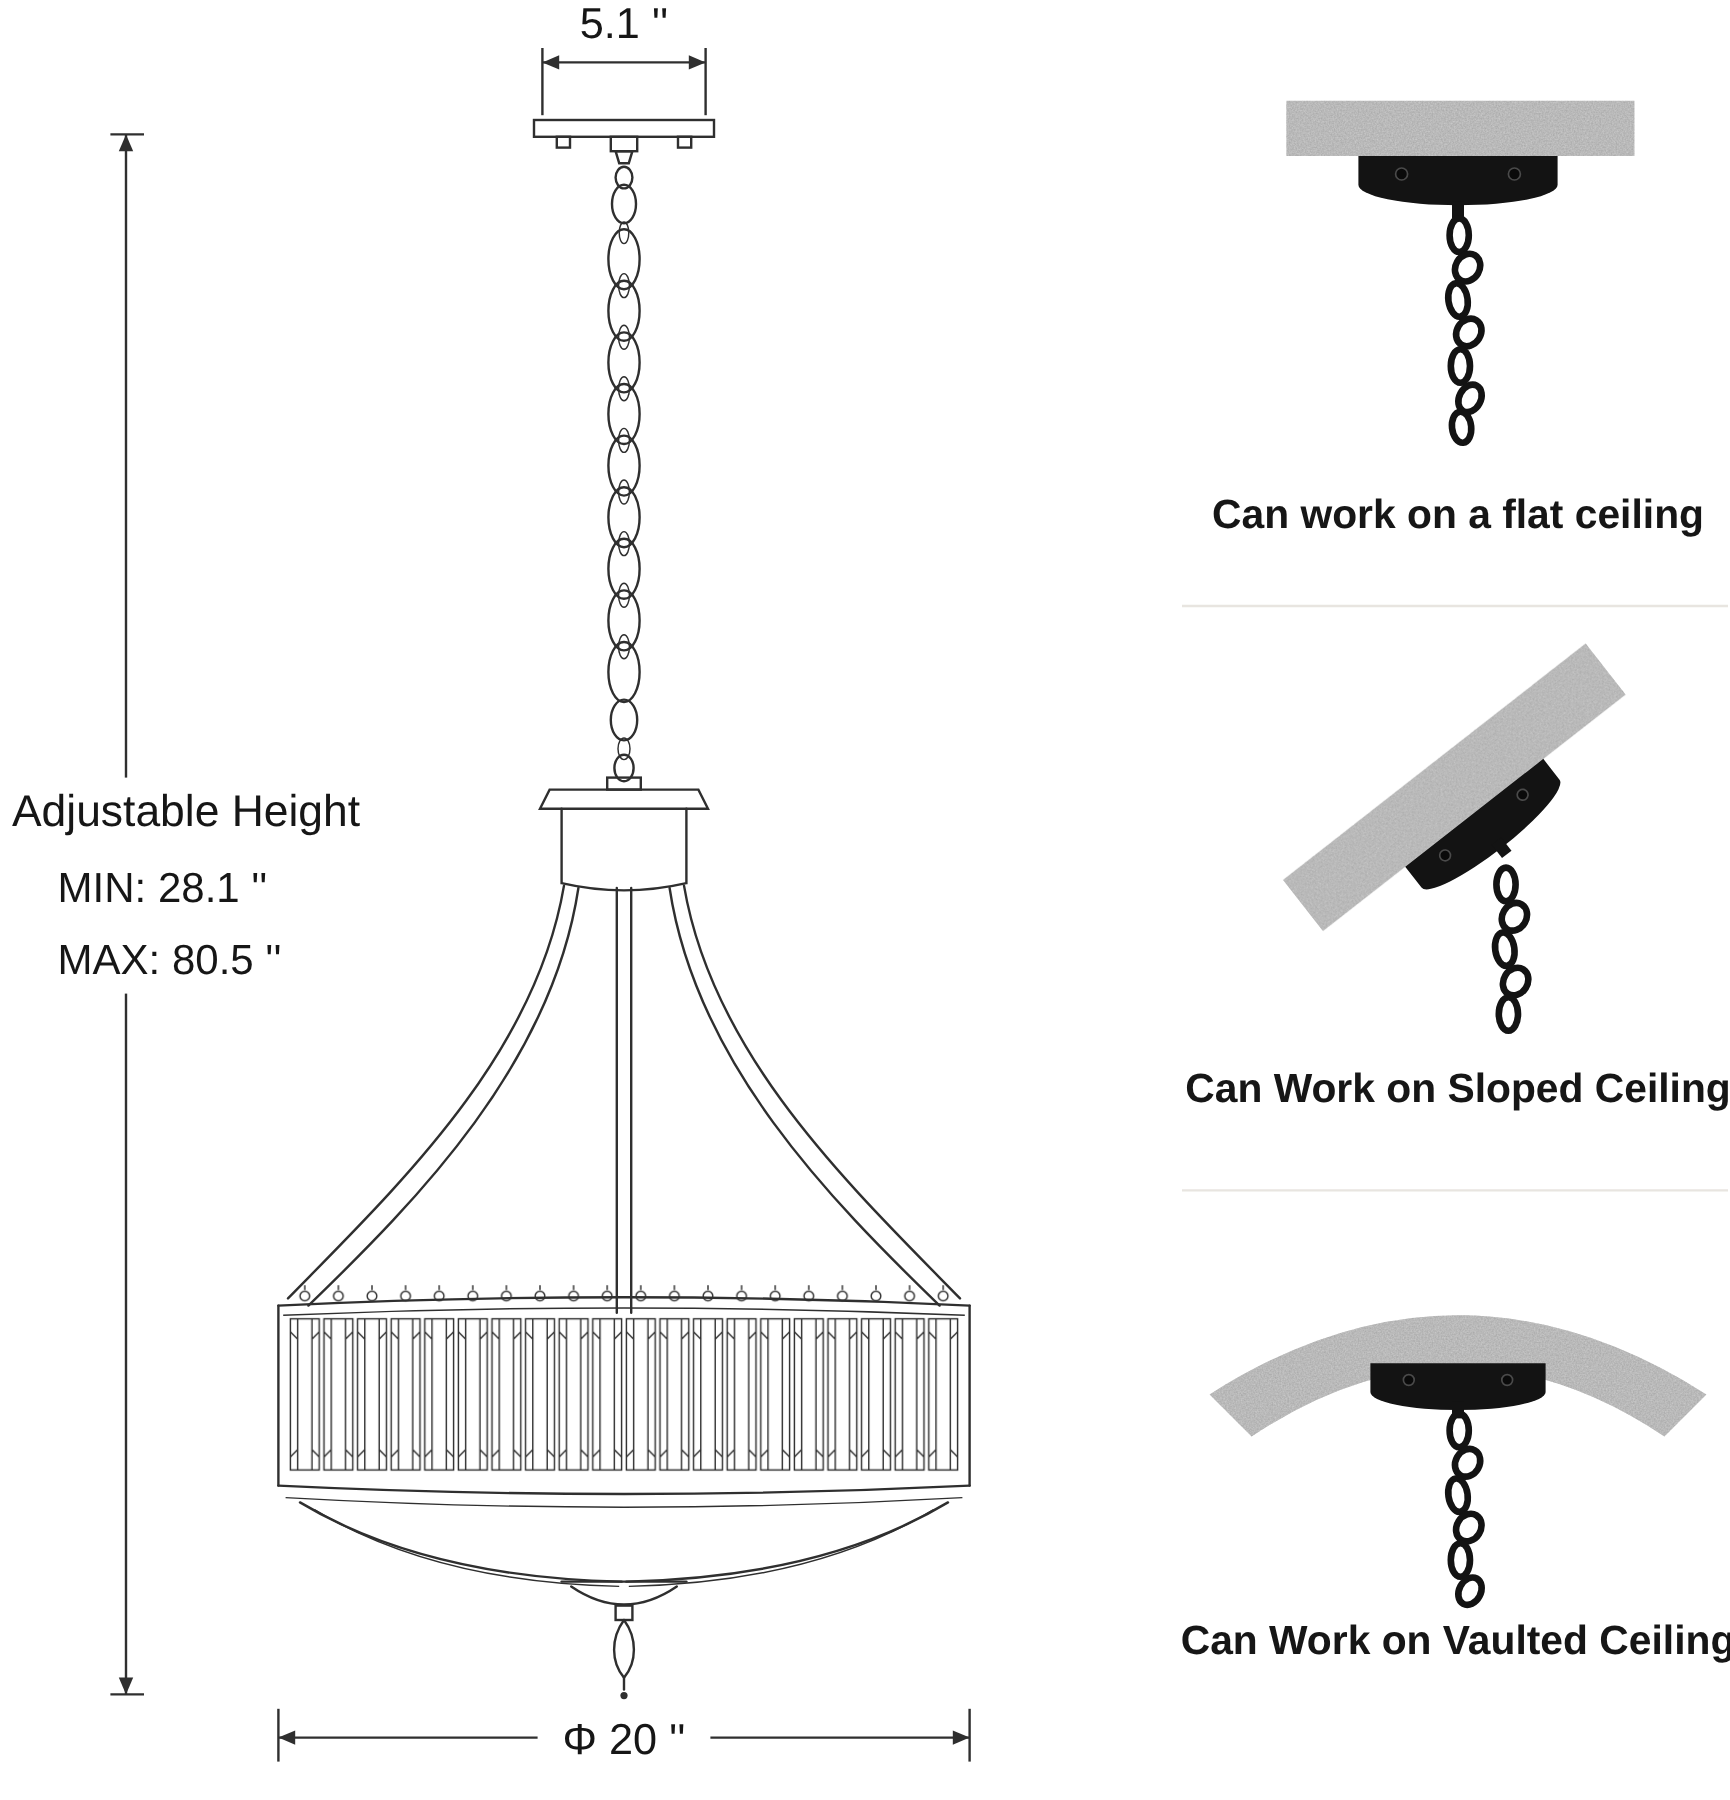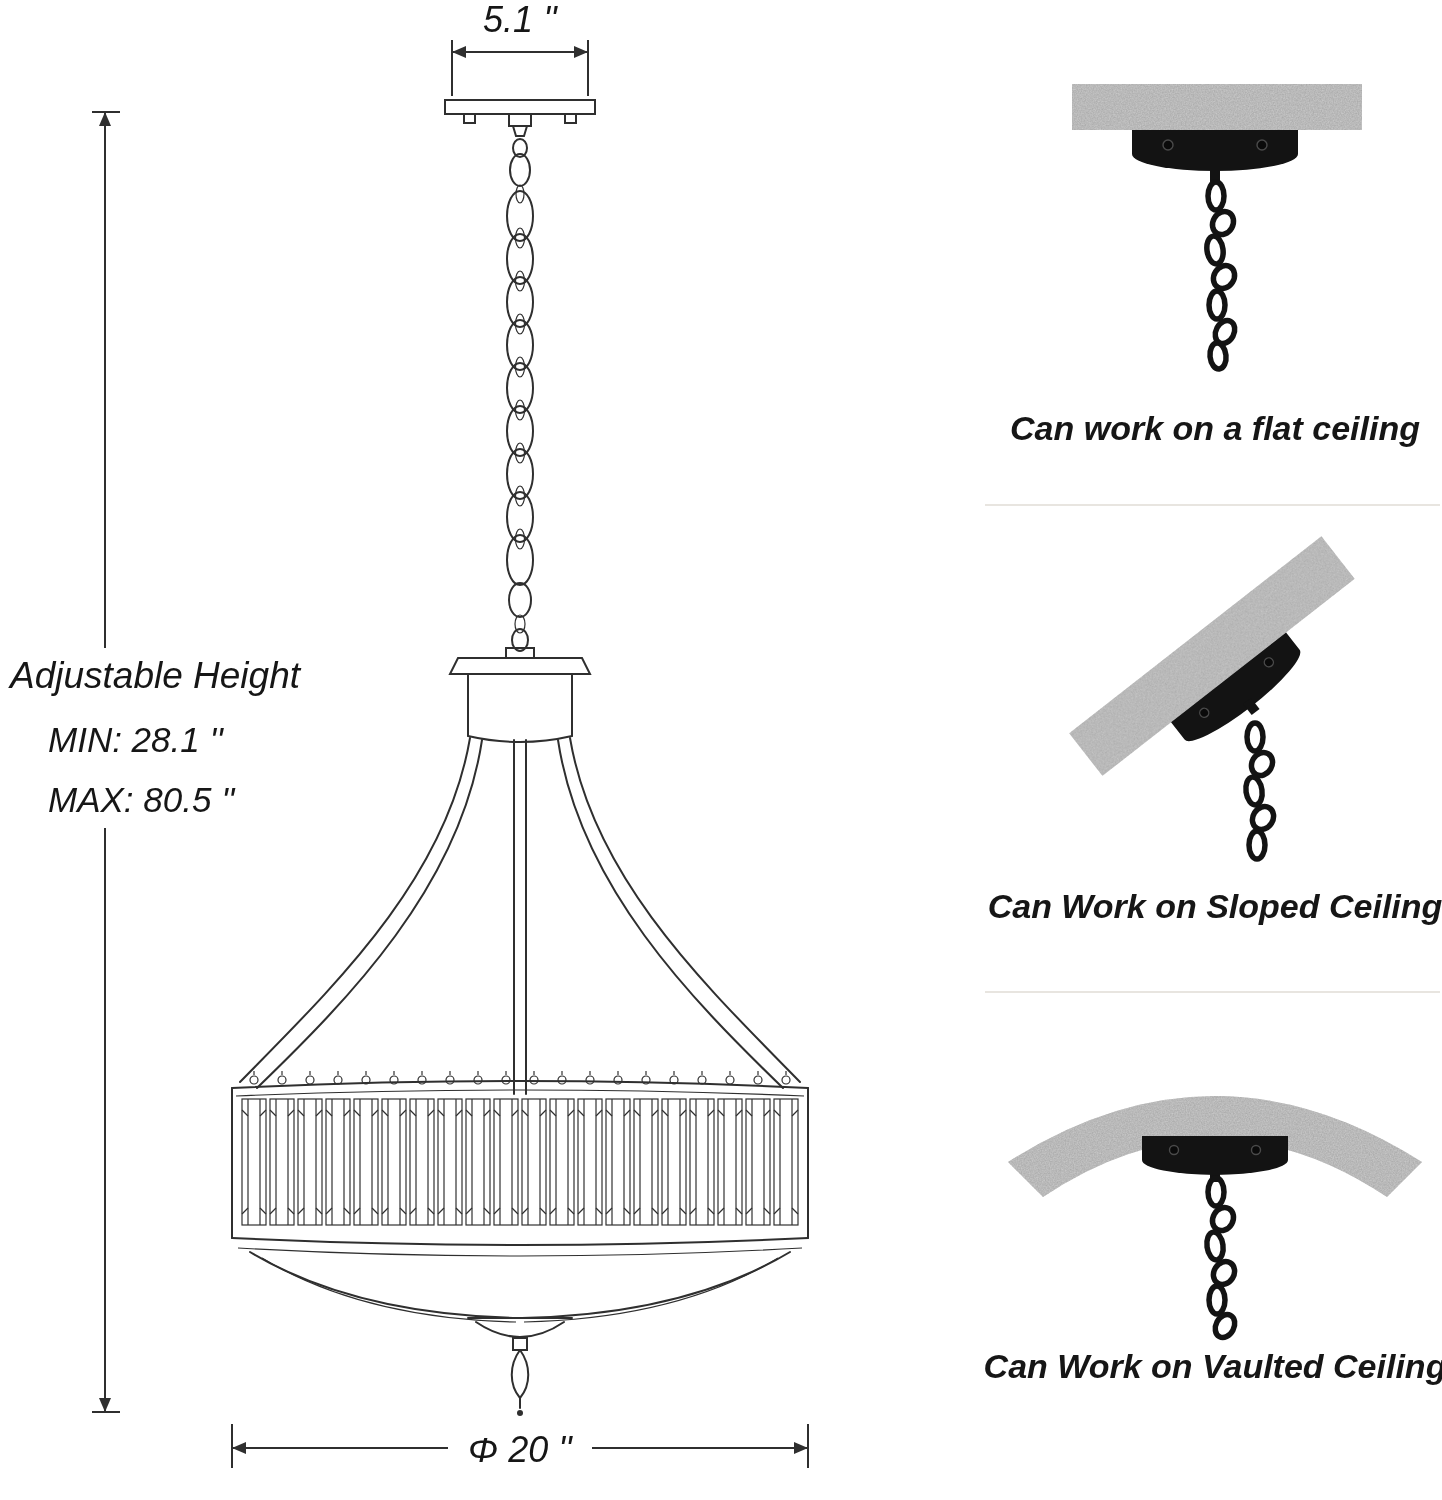--- a/index.html
+++ b/index.html
@@ -1,17 +1,17 @@
 <!DOCTYPE html>
 <html style="--line-art: #2f2f2f; --fixture-black: #131313; --ceiling-gray: #c9c9c9; --text-color: #161616; --divider: #e8e5e0;"><head>
 <meta charset="utf-8">
 <style>
   html,body{margin:0;padding:0;background:#ffffff;}
   body{width:1442px;height:1500px;font-family:"Liberation Sans",sans-serif;position:relative;overflow:hidden;}
-  .canvas{position:absolute;inset:0;font-style:italic;}
+  .canvas{position:absolute;inset:0;}
   svg{display:block;}
   svg text{font-family:"Liberation Sans",sans-serif;}
 
   .ln{fill:none;stroke:var(--line-art,#2f2f2f);stroke-width:2;stroke-linecap:round;}
   .ln-thin{fill:none;stroke:var(--line-art,#2f2f2f);stroke-width:1.2;}
   .dim{fill:none;stroke:var(--line-art,#2f2f2f);stroke-width:2;}
   .arrow{fill:var(--line-art,#2f2f2f);stroke:none;}
   .blk{fill:var(--fixture-black,#131313);stroke:none;}
   .bolt{fill:#0a0a0a;stroke:#4a4a4a;stroke-width:1.4;}
   .chain{fill:none;stroke:var(--fixture-black,#131313);stroke-width:5.5;}

